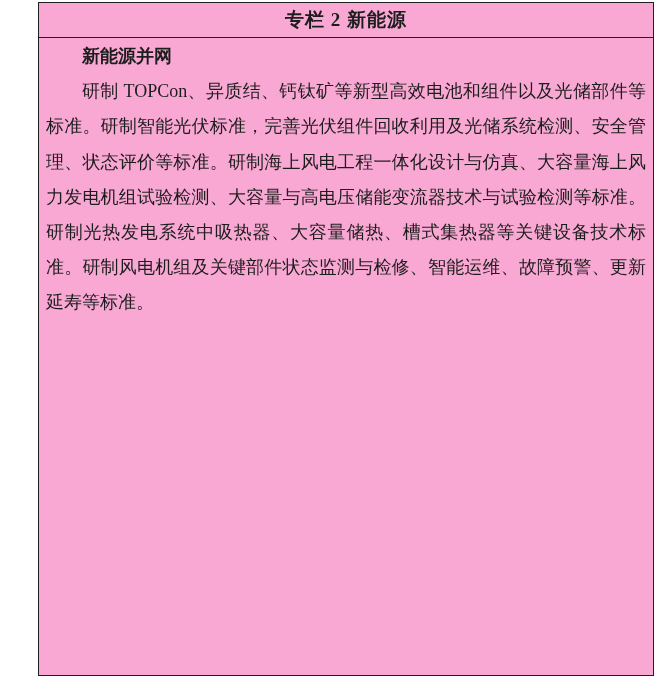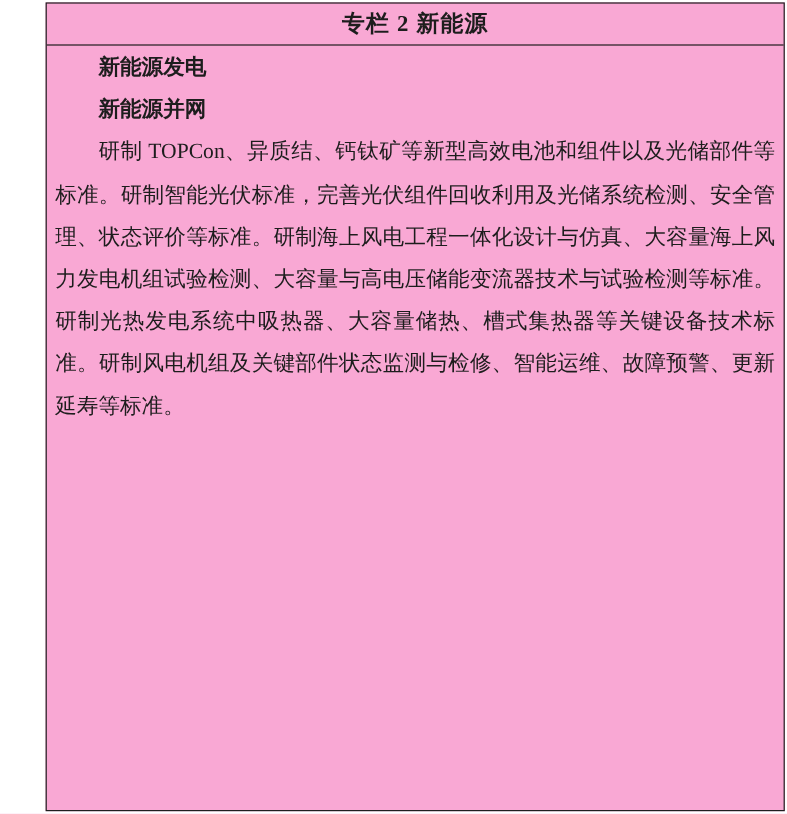--- a/index.html
+++ b/index.html
@@ -58,20 +58,19 @@
     line-height: 35.2px;
   }
 </style>
 </head>
 <body>
 
 <div class="panel">
   <div class="panel-header">专栏 2  新能源</div>
   <div class="panel-body">
 
-    <h3 class="section-heading">新能源发电</h3>
 
     <h3 class="section-heading">新能源并网</h3>
 
     <p class="section-paragraph">研制 TOPCon、异质结、钙钛矿等新型高效电池和组件以及光储部件等标准。研制智能光伏标准，完善光伏组件回收利用及光储系统检测、安全管理、状态评价等标准。研制海上风电工程一体化设计与仿真、大容量海上风力发电机组试验检测、大容量与高电压储能变流器技术与试验检测等标准。研制光热发电系统中吸热器、大容量储热、槽式集热器等关键设备技术标准。研制风电机组及关键部件状态监测与检修、智能运维、故障预警、更新延寿等标准。</p>
 
   </div>
 </div>
 
 </body></html>

